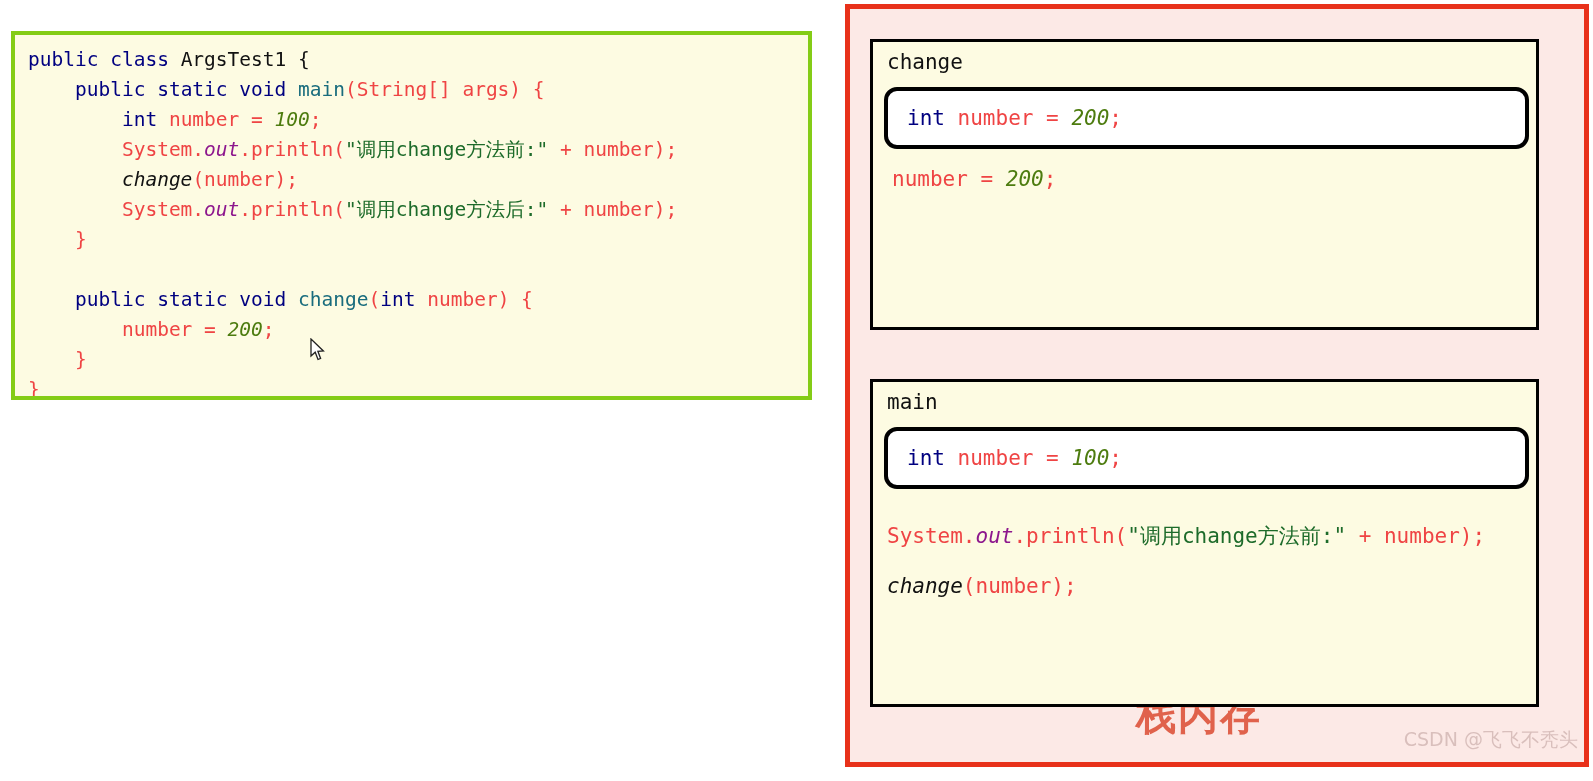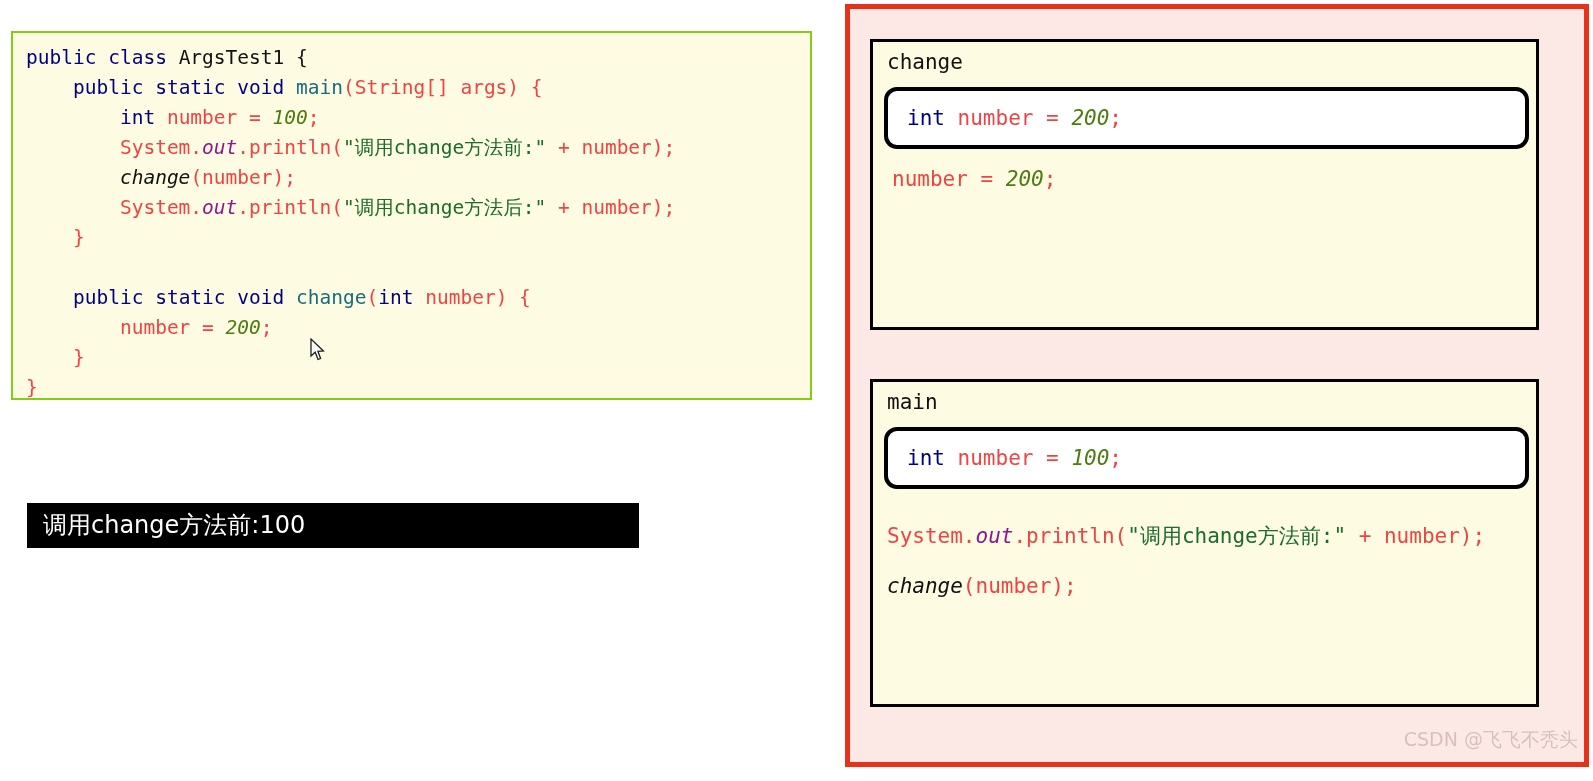--- a/index.html
+++ b/index.html
@@ -22,21 +22,21 @@
     width: 840px; height: 781px;
   }
 
   #code-editor {
     position: absolute;
     left: 11px;
     top: 31px;
     width: 801px;
     height: 369px;
     background: #fdfbe2;
-    border: 2px solid #84cc16;
+    border: 4px solid #84cc16;
     box-sizing: border-box;
     overflow: hidden;
   }
   #code-editor .code-body {
     padding: 10px 0 0 13px;
     font-family: "DejaVu Sans Mono", monospace;
     font-size: 19.5px;
     line-height: 30px;
     color: #111111;
     white-space: pre;
@@ -183,26 +183,26 @@
 <div id="left-pane">
 
   <div id="code-editor">
     <div class="code-body"><div><span class="kw">public class </span><span class="cls">ArgsTest1 {</span></div><div><span class="plain">    </span><span class="kw">public static void </span><span class="mth">main</span><span class="plain">(String[] args) {</span></div><div><span class="plain">        </span><span class="kw">int </span><span class="plain">number = </span><span class="num">100</span><span class="plain">;</span></div><div><span class="plain">        System.</span><span class="fld">out</span><span class="plain">.println(</span><span class="str">"调用change方法前:"</span><span class="plain"> + number);</span></div><div><span class="plain">        </span><span class="itm">change</span><span class="plain">(number);</span></div><div><span class="plain">        System.</span><span class="fld">out</span><span class="plain">.println(</span><span class="str">"调用change方法后:"</span><span class="plain"> + number);</span></div><div><span class="plain">    }</span></div><div>&nbsp;</div><div><span class="plain">    </span><span class="kw">public static void </span><span class="mth">change</span><span class="plain">(</span><span class="kw">int </span><span class="plain">number) {</span></div><div><span class="plain">        number = </span><span class="num">200</span><span class="plain">;</span></div><div><span class="plain">    }</span></div><div><span class="plain">}</span></div></div>
   </div>
 
   <svg id="mouse-cursor" viewBox="0 0 18 24" xmlns="http://www.w3.org/2000/svg">
     <path d="M1 1 L1 18 L5.2 14.2 L8 21.5 L10.6 20.4 L7.9 13.3 L13.4 13.0 Z" fill="#ffffff" stroke="#222222" stroke-width="1.3"></path>
   </svg>
 
-  <div id="console-output">调用change方法前:100</div>
 
 </div>
 
 <div id="stack-panel">
 
+  <div id="stack-watermark">栈内存</div>
 
   <div class="stack-frame" id="frame-change">
     <div class="frame-label">change</div>
     <div class="var-box" id="change-var-box"><span class="kw">int </span><span class="plain">number = </span><span class="num">200</span><span class="plain">;</span></div>
     <div class="frame-stmt" id="change-stmt-1"><span class="plain">number = </span><span class="num">200</span><span class="plain">;</span></div>
   </div>
 
   <div class="stack-frame" id="frame-main">
     <div class="frame-label">main</div>
     <div class="var-box" id="main-var-box"><span class="kw">int </span><span class="plain">number = </span><span class="num">100</span><span class="plain">;</span></div>

